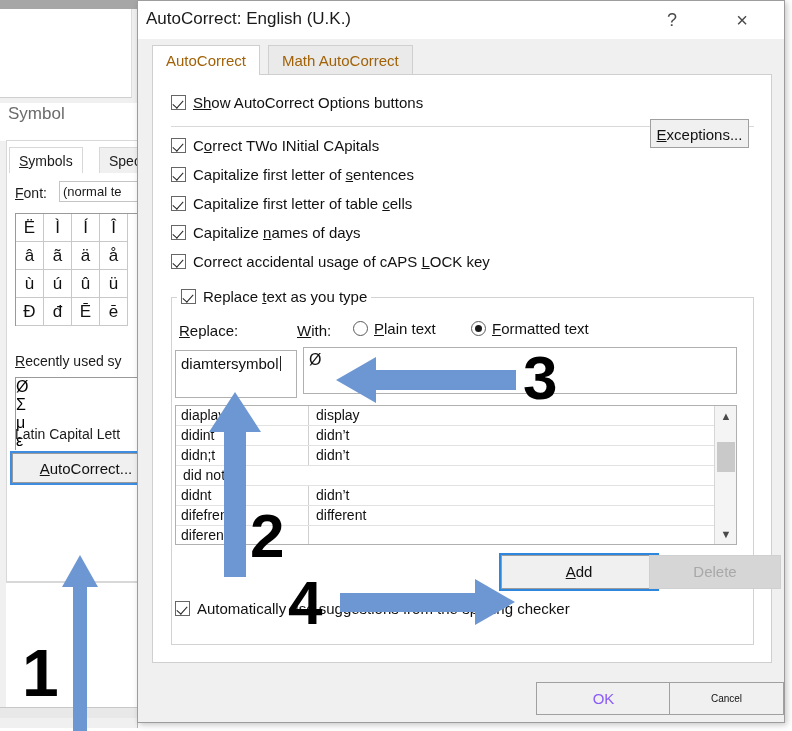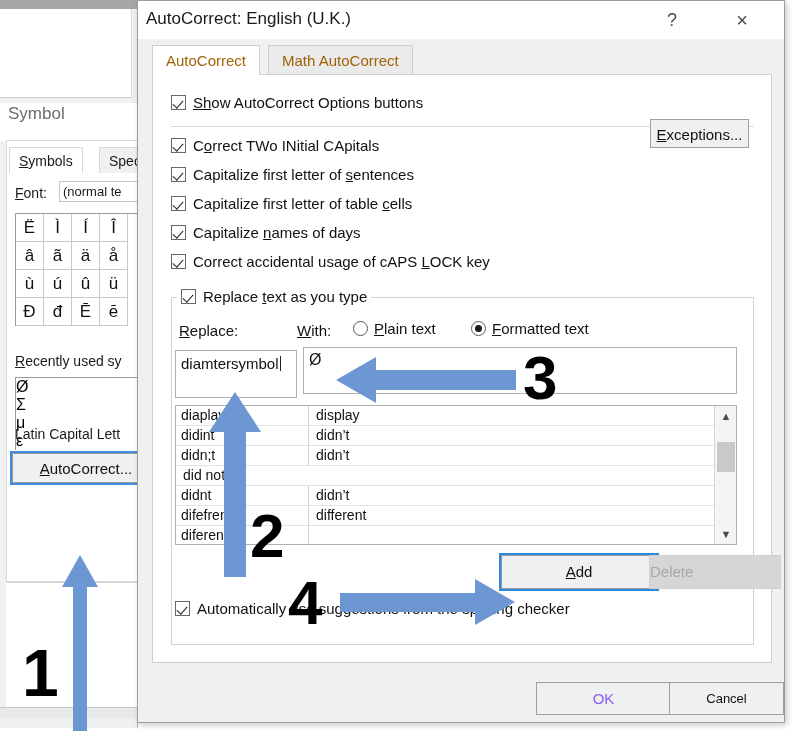--- a/index.html
+++ b/index.html
@@ -200,33 +200,33 @@
   }
 
   .add-btn {
     position:absolute; left:348px; top:480px; width:156px; height:34px;
     background:#f0f0f0; border:1px solid #9b9b9b; outline:2px solid #2f86dd;
     box-sizing:border-box; font-size:15px; color:#111; text-align:center; line-height:32px;
   }
   .delete-btn {
     position:absolute; left:496px; top:480px; width:132px; height:34px;
     background:#d6d6d6; border:1px solid #d0d0d0; box-sizing:border-box;
-    font-size:15px; color:#a8a8a8; text-align:left; line-height:32px;
+    font-size:15px; color:#a8a8a8; text-align:center; line-height:32px;
   }
   .auto-sugg-cb { position:absolute; left:22px; top:525px; font-size:15px; color:#111; white-space:nowrap; }
 
   .ac-footer-ok {
     position:absolute; left:398px; top:681px; width:135px; height:33px;
     background:#f0f0f0; border:1px solid #a0a0a0; box-sizing:border-box;
     font-size:15px; color:#8b5cf6; text-align:center; line-height:31px;
   }
   .ac-footer-cancel {
     position:absolute; left:531px; top:681px; width:115px; height:33px;
     background:#f0f0f0; border:1px solid #a0a0a0; box-sizing:border-box;
-    font-size:13px; color:#111; text-align:center; line-height:31px;
+    font-size:10px; color:#111; text-align:center; line-height:31px;
   }
 
   
   .anno-num {
     position:absolute; font-family:"Liberation Sans", sans-serif; font-weight:bold;
     color:#000; line-height:1;
   }
   .anno-arrow { position:absolute; }
 </style>
 </head>

